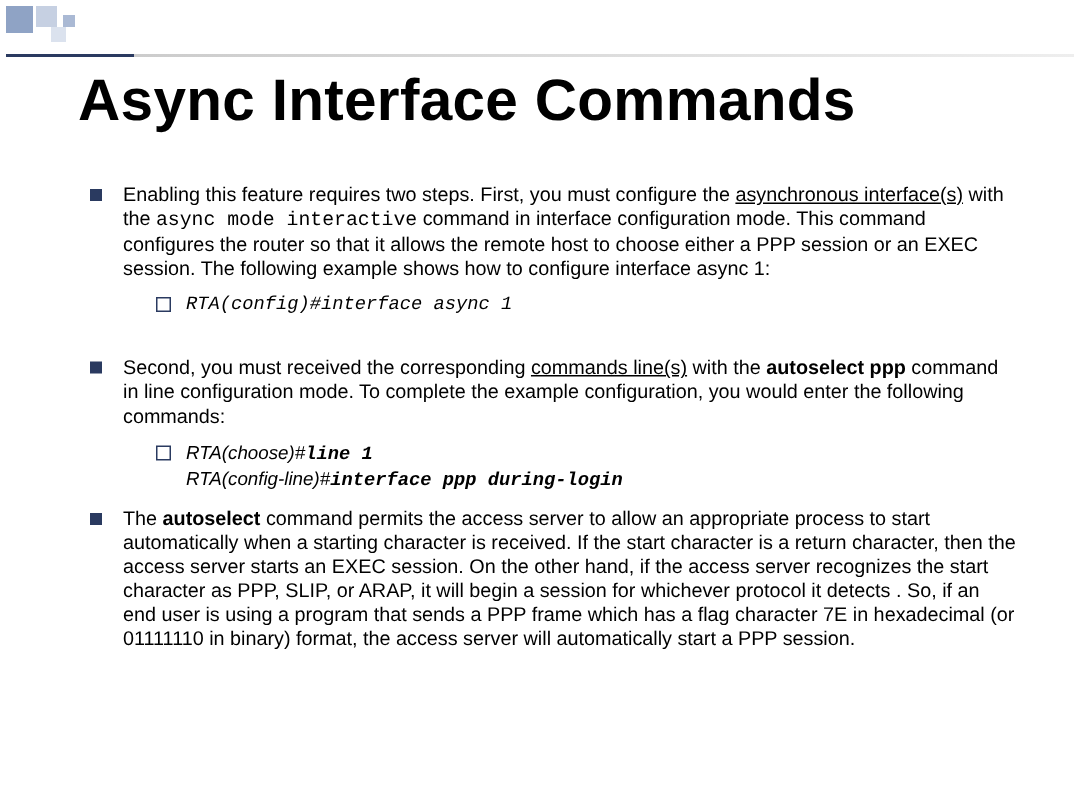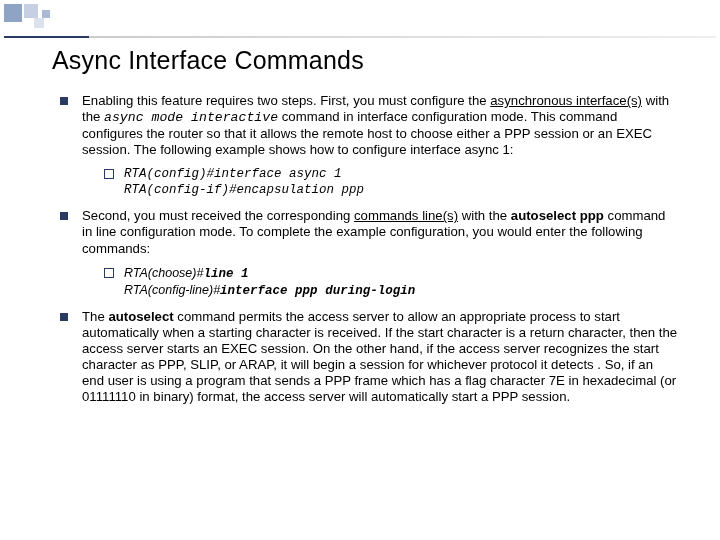--- a/index.html
+++ b/index.html
@@ -32,23 +32,23 @@
     top: 32px;
     left: 0;
     width: 712px;
     height: 2px;
     background: linear-gradient(to right, #2a3a60 0%, #2a3a60 12%, #ccc 12%, #eee 100%);
   }
   .slide {
     padding: 46px 42px 16px 52px;
   }
   .title {
-    font-size: 25px;
-    font-weight: normal;
-    margin-bottom: 18px;
+    font-size: 39px;
+    font-weight: bold;
+    margin-bottom: 32px;
     letter-spacing: 0.2px;
   }
   ul.top {
     list-style: none;
     padding-left: 8px;
   }
   ul.top > li {
     position: relative;
     padding-left: 22px;
     margin-bottom: 10px;
@@ -80,21 +80,21 @@
   ul.sub > li::before {
     content: "";
     position: absolute;
     left: 0;
     top: 3px;
     width: 8px;
     height: 8px;
     border: 1px solid #2a3a60;
     background: transparent;
   }
-  .mono { font-family: 'Courier New', Courier, monospace; font-style: italic; }
+  .mono { font-family: 'Courier New', Courier, monospace; }
   .u { text-decoration: underline; }
   .b { font-weight: bold; }
   .sansprefix { font-family: Arial, Helvetica, sans-serif; }
 </style>
 </head>
 <body>
 
 <div class="corner-deco">
   <div class="sq s1"></div>
   <div class="sq s2"></div>
@@ -106,21 +106,21 @@
 <div class="slide">
   <h1 class="title">Async Interface Commands</h1>
 
   <ul class="top">
 
     <li>
       <span>Enabling this feature requires two steps. First, you must configure the </span><span class="u">asynchronous interface(s)</span><span> with the </span><span class="mono">async mode interactive</span><span> command in interface configuration mode. This command configures the router so that it allows the remote host to choose either a PPP session or an EXEC session. The following example shows how to configure interface async 1:</span>
       <ul class="sub">
         <li>
           <span>RTA(config)#interface async 1</span><br>
-          <span>RTA(config-if)#encapsulation ppp</span><br>
+          <br>
         </li>
       </ul>
     </li>
 
     <li>
       <span>Second, you must received the corresponding </span><span class="u">commands line(s)</span><span> with the </span><span class="b">autoselect ppp</span><span> command in line configuration mode. To complete the example configuration, you would enter the following commands:</span>
       <ul class="sub">
         <li>
           <span class="sansprefix">RTA(choose)#</span><span class="b">line 1</span><br>
           <span class="sansprefix">RTA(config-line)#</span><span class="b">interface ppp during-login</span>

